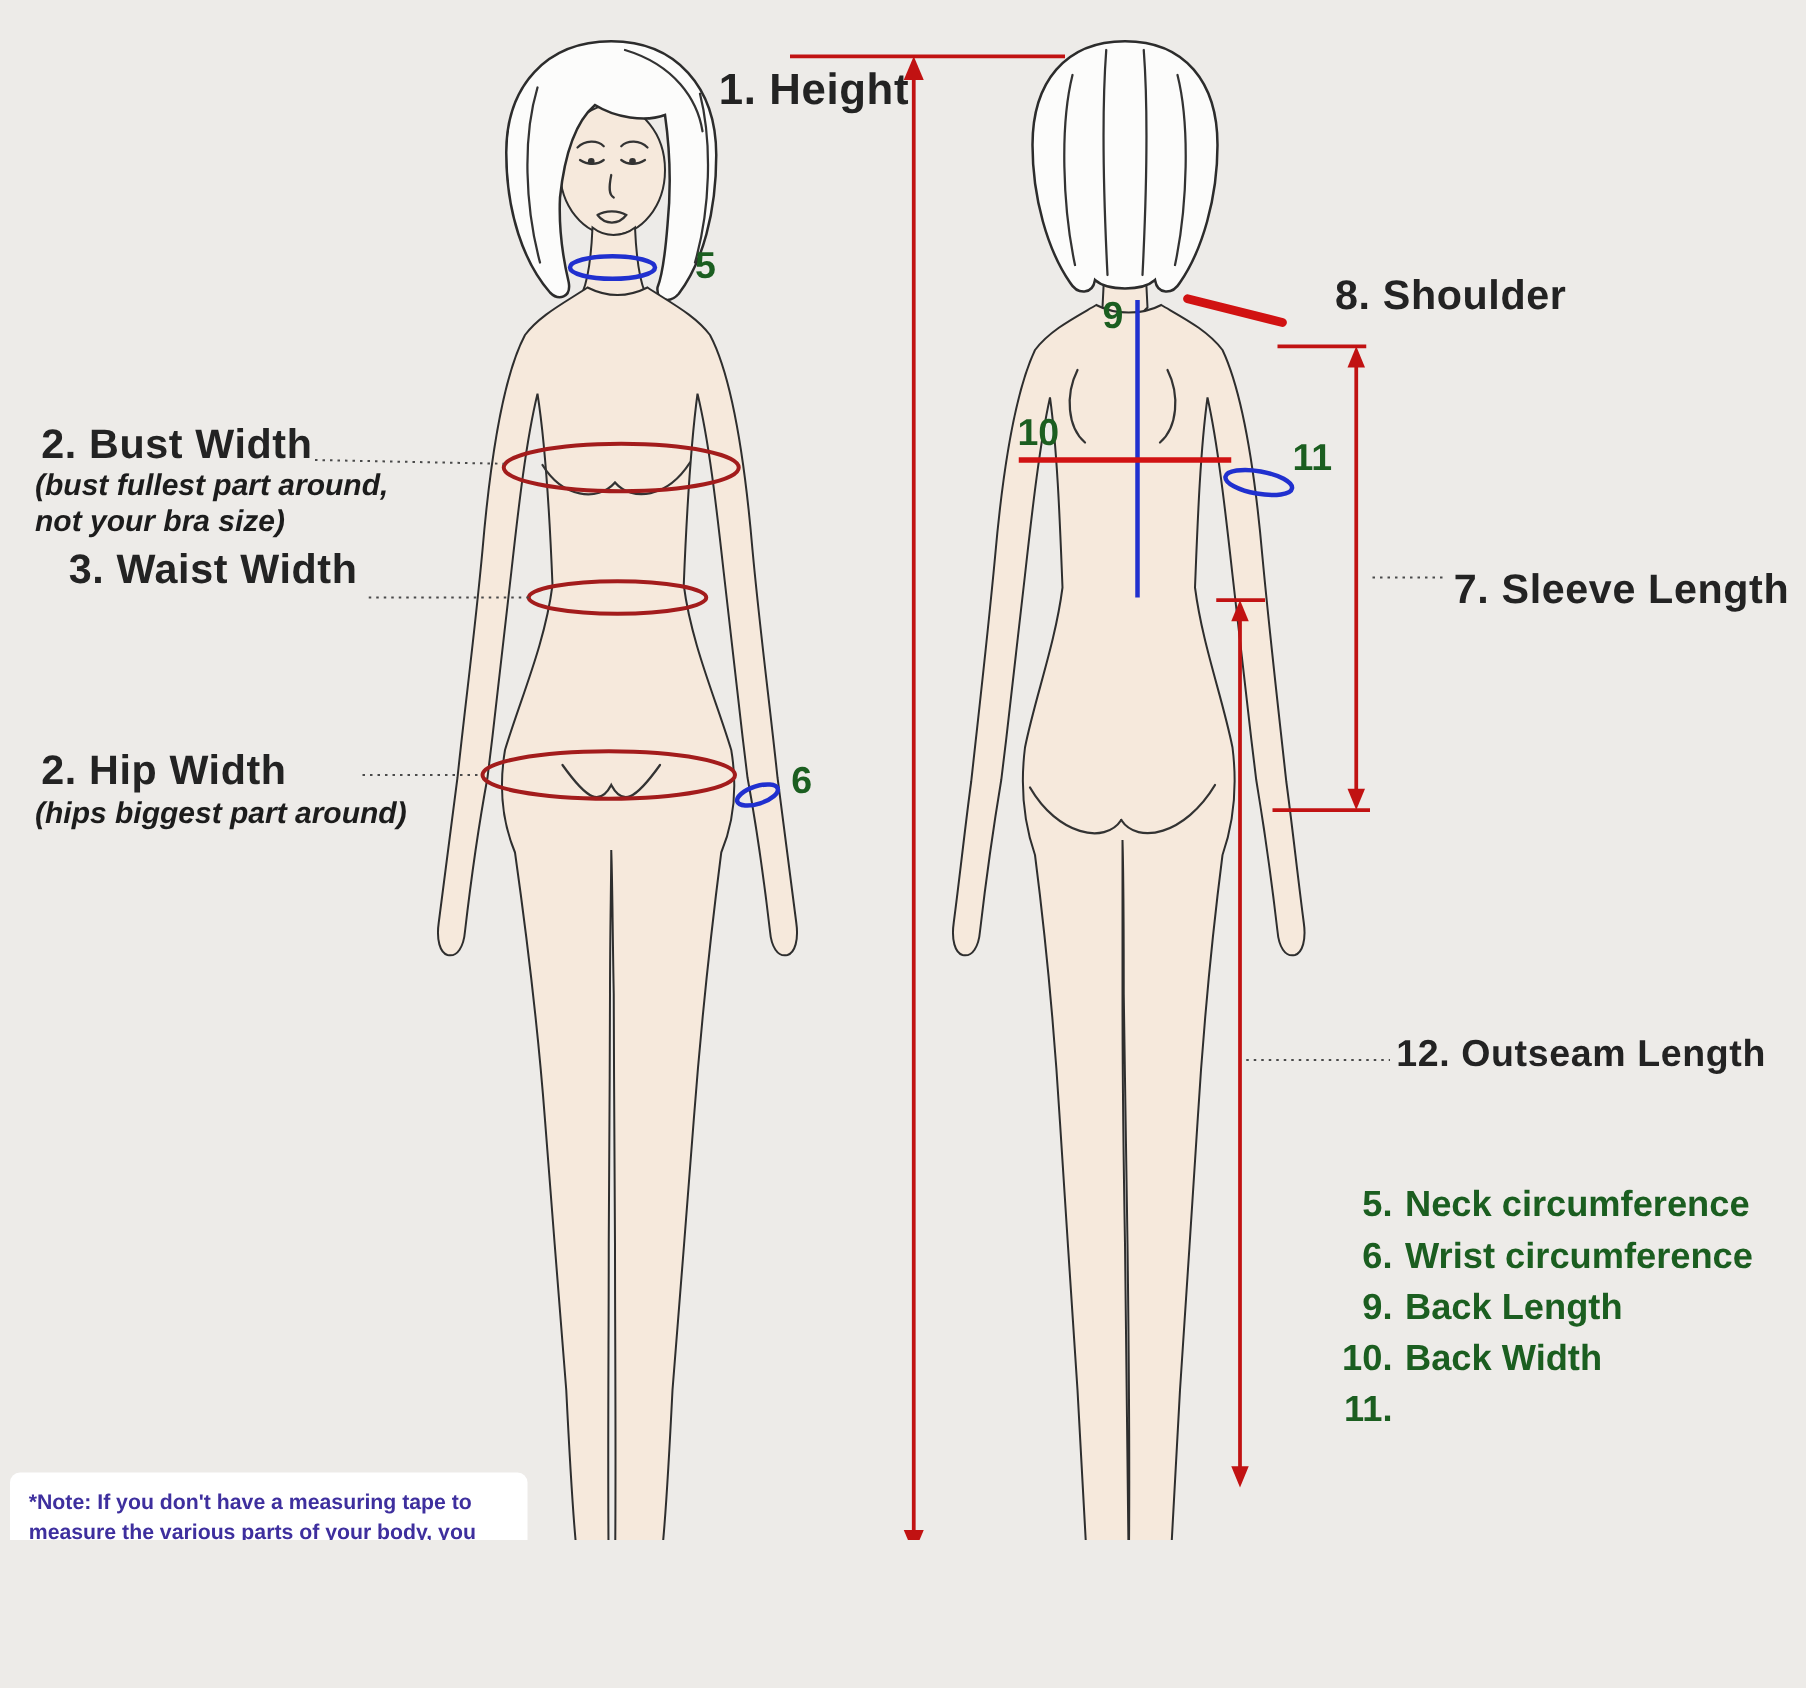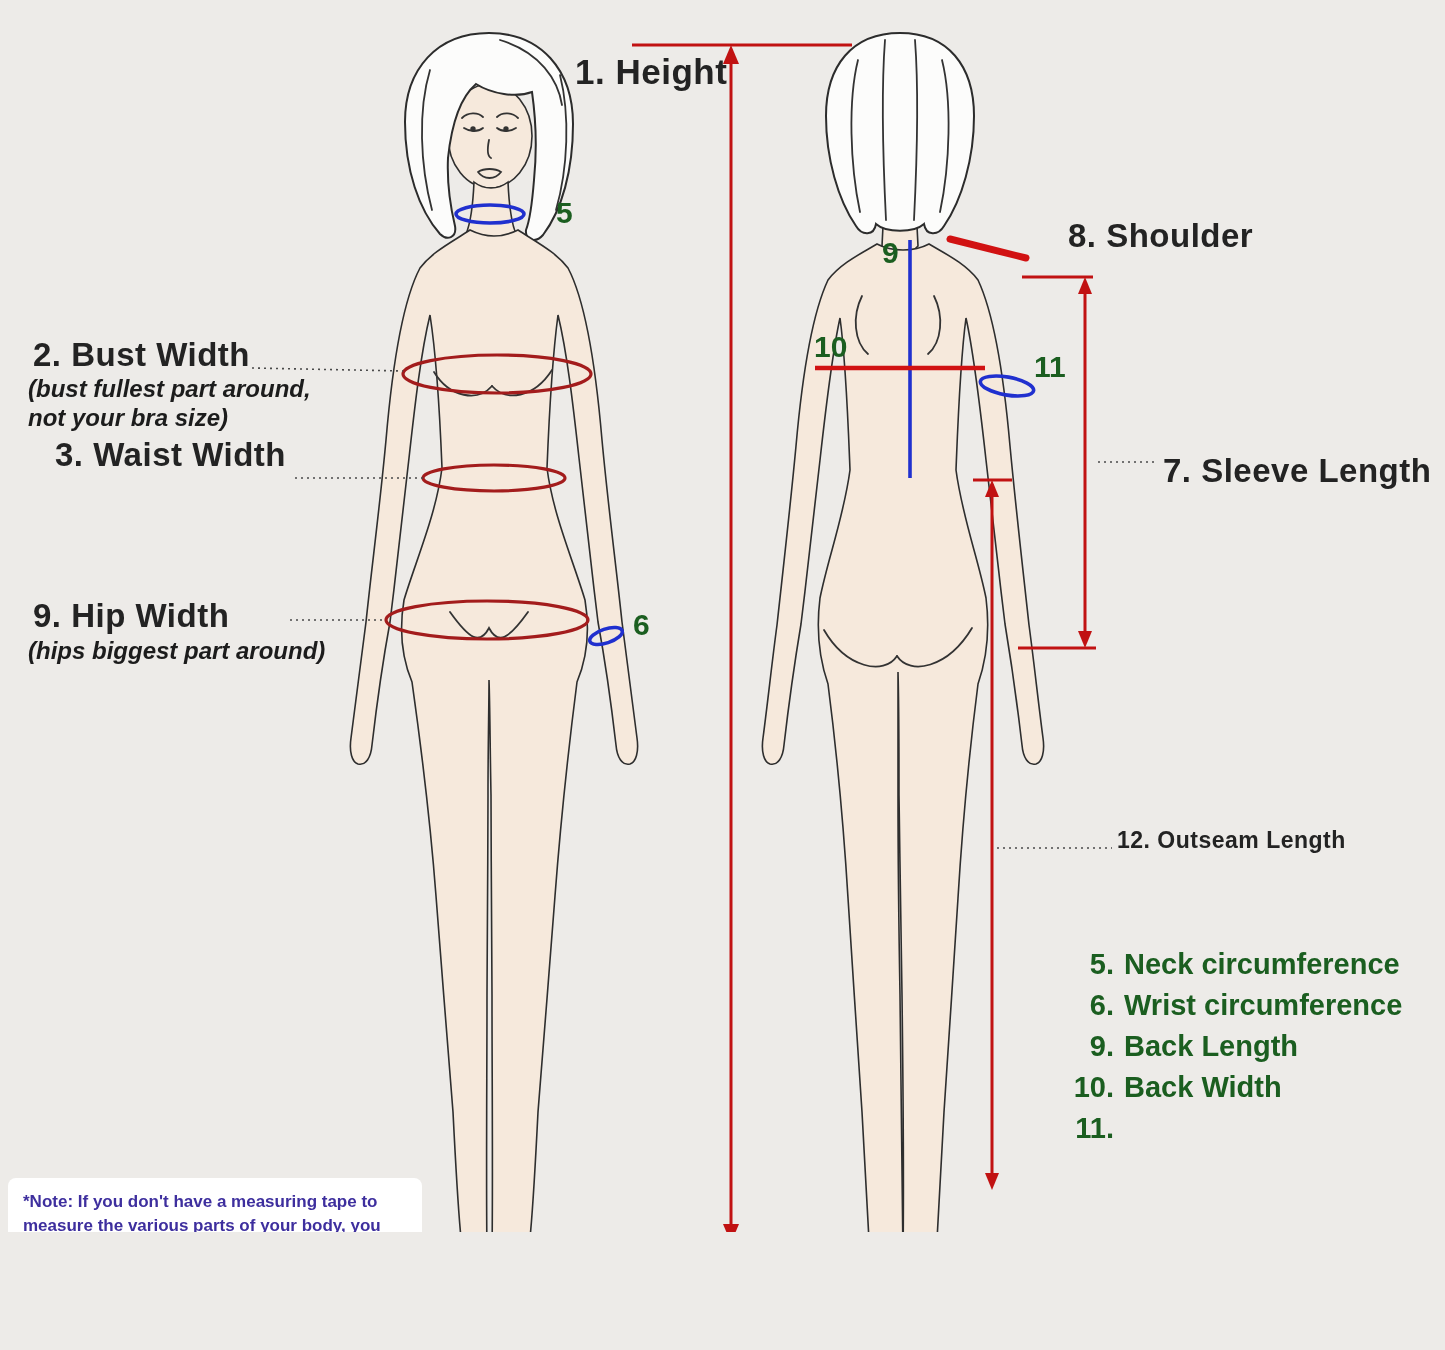--- a/index.html
+++ b/index.html
@@ -312,28 +312,28 @@
   </svg>
 
   <div class="lbl lbl-big" style="left:575px; top:52px; font-size:35px;">1. Height</div>
 
   <div class="lbl lbl-big" style="left:33px; top:336px;">2. Bust Width</div>
   <div class="lbl-sub" style="left:28px; top:374px;">(bust fullest part around,
 not your bra size)</div>
 
   <div class="lbl lbl-big" style="left:55px; top:436px;">3. Waist Width</div>
 
-  <div class="lbl lbl-big" style="left:33px; top:597px;">9. Hip Width</div>
+  <div class="lbl lbl-big" style="left:33px; top:597px;">2. Hip Width</div>
   <div class="lbl-sub" style="left:28px; top:636px;">(hips biggest part around)</div>
 
   <div class="lbl lbl-big" style="left:1028px; top:217px;margin-left:40px;">8. Shoulder</div>
 
   <div class="lbl lbl-big" style="left:1163px; top:440px;margin-top:12px;">7. Sleeve Length</div>
 
-  <div class="lbl lbl-big" style="left:1117px; top:827px; font-size:23px;">12. Outseam Length</div>
+  <div class="lbl lbl-big" style="left:1117px; top:827px; font-size:30px;">12. Outseam Length</div>
 
   <div class="num" style="left:556px; top:196px;">5</div>
   <div class="num" style="left:633px; top:608px;">6</div>
   <div class="num" style="left:882px; top:236px;">9</div>
   <div class="num" style="left:814px; top:330px;text-align:right;">10</div>
   <div class="num" style="left:1034px; top:350px;">11</div>
 
   <div id="legend">
     <div class="legend-row">
       <span class="legend-num">5.</span>

